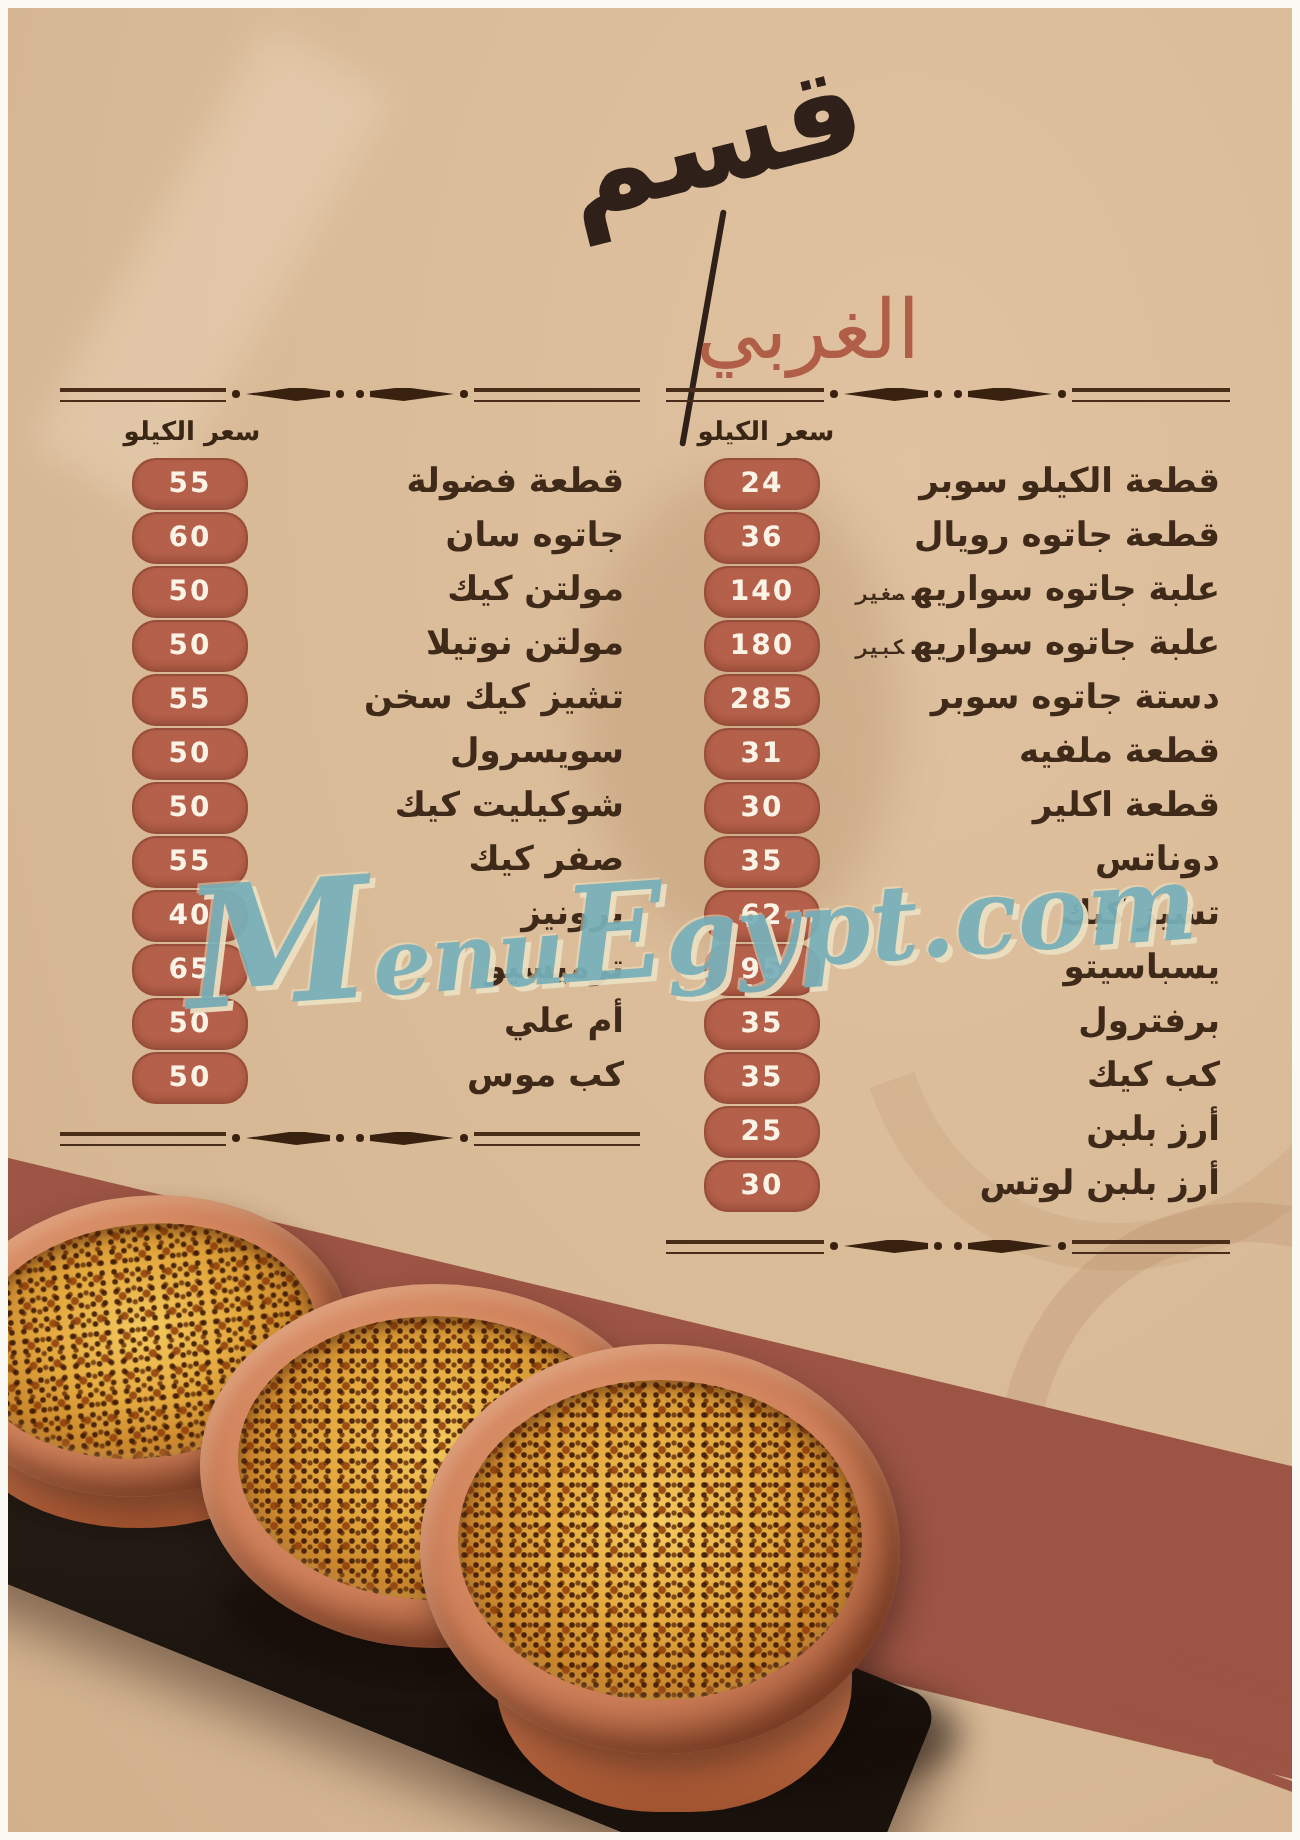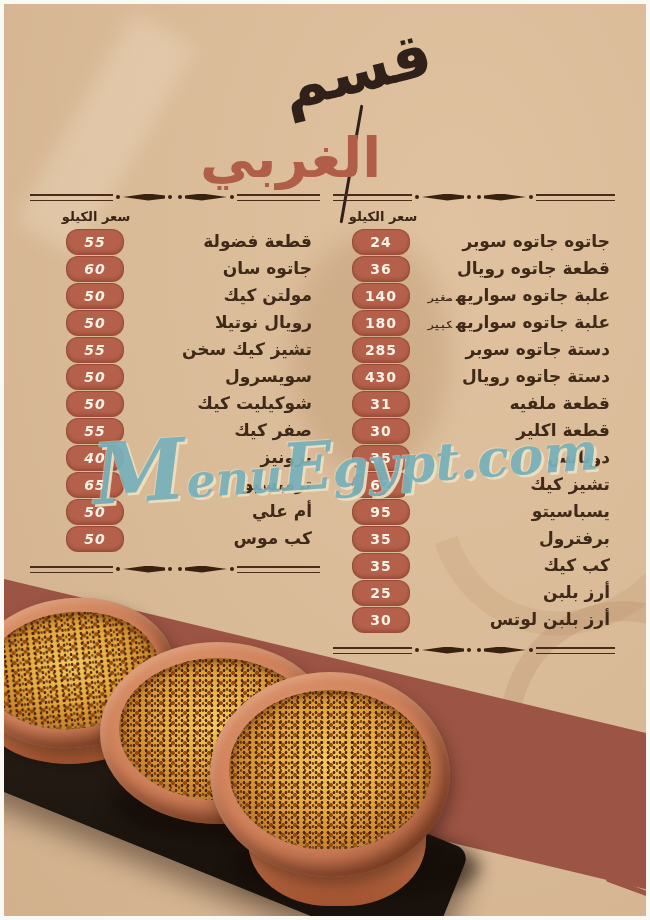--- a/index.html
+++ b/index.html
@@ -18,36 +18,36 @@
     transform:rotate(25deg);z-index:1;}
   .bg-swirl2{position:absolute;left:500px;top:600px;width:220px;height:240px;border-radius:50%;
     border:20px solid rgba(150,100,68,.14);border-right-color:transparent;
     transform:rotate(-20deg);z-index:1;}
   
   .title{position:absolute;left:200px;top:48px;width:260px;height:132px;z-index:10;}
   .title-script{position:absolute;right:28px;top:-8px;font-size:62px;font-weight:bold;
     color:#30201a;transform:rotate(-14deg);line-height:1;}
   .title-stroke{position:absolute;left:150px;top:56px;width:3px;height:120px;background:#30201a;
     border-radius:3px;transform:rotate(10deg);}
-  .title-main{position:absolute;left:0;bottom:-6px;width:100%;text-align:left;font-size:55px;
-    font-weight:bold;color:#b15e48;letter-spacing:-1px;line-height:1;}
+  .title-main{position:absolute;left:0;bottom:-6px;width:100%;text-align:right;font-size:41px;
+    font-weight:normal;color:#b15e48;letter-spacing:-1px;line-height:1;}
   
   .col{position:absolute;top:193px;display:flex;flex-direction:column;z-index:10;}
   .col-left{left:30px;width:290px;}
   .col-right{left:333px;width:282px;}
   .col-header{font-size:13px;font-weight:bold;color:#3a2614;width:96px;text-align:center;
     margin:8px 0 4px;direction:rtl;}
   .col-left  .col-header{margin-left:18px;}
   .col-right .col-header{margin-left:2px;}
   .row{display:flex;align-items:center;height:27px;}
   .badge{width:56px;height:24px;border-radius:12px;background:#b4604a;
     border:1px solid rgba(96,42,26,.35);color:#fbf3e6;font-size:14px;font-weight:bold;
     display:flex;align-items:center;justify-content:center;letter-spacing:1px;
     box-shadow:inset 0 -2px 3px rgba(90,35,20,.25);}
-  .col-left  .badge{margin-left:36px;font-style:italic;}
+  .col-left  .badge{margin-left:36px;}
   .col-right .badge{margin-left:19px;}
   .iname{margin-left:auto;direction:rtl;text-align:center;font-size:17px;font-weight:bold;
     color:#3f2a19;line-height:1;}
   .col-left  .iname{padding-right:8px;}
   .col-right .iname{padding-right:5px;}
   .inote{font-size:10px;font-weight:bold;color:#3f2a19;margin-right:4px;font-family:Liberation Mono, monospace;}
   
   .divider{display:flex;align-items:center;height:8px;width:100%;}
   .divider.bottom{margin-top:13px;}
   .dline{flex:1;height:4px;border-top:2px solid #4a2d19;border-bottom:1px solid #4a2d19;}
@@ -142,21 +142,21 @@
         <div class="row">
           <div class="badge">60</div>
           <div class="iname">جاتوه سان</div>
         </div>
         <div class="row">
           <div class="badge">50</div>
           <div class="iname">مولتن كيك</div>
         </div>
         <div class="row">
           <div class="badge">50</div>
-          <div class="iname">رويال نوتيلا</div>
+          <div class="iname">مولتن نوتيلا</div>
         </div>
         <div class="row">
           <div class="badge">55</div>
           <div class="iname">تشيز كيك سخن</div>
         </div>
         <div class="row">
           <div class="badge">50</div>
           <div class="iname">سويسرول</div>
         </div>
         <div class="row">
@@ -204,41 +204,37 @@
         <span class="ddot"></span>
         <span class="ddot"></span>
         <span class="dleaf flip"></span>
         <span class="ddot"></span>
         <span class="dline"></span>
       </div>
     <div class="col-header">سعر الكيلو</div>
     <div class="rows">
         <div class="row">
           <div class="badge">24</div>
-          <div class="iname">جاتوه جاتوه سوبر</div>
+          <div class="iname">قطعة الكيلو سوبر</div>
         </div>
         <div class="row">
           <div class="badge">36</div>
           <div class="iname">قطعة جاتوه رويال</div>
         </div>
         <div class="row">
           <div class="badge">140</div>
           <div class="iname">علبة جاتوه سواريه<span class="inote">صغير</span></div>
         </div>
         <div class="row">
           <div class="badge">180</div>
           <div class="iname">علبة جاتوه سواريه<span class="inote">كبير</span></div>
         </div>
         <div class="row">
           <div class="badge">285</div>
           <div class="iname">دستة جاتوه سوبر</div>
-        </div>
-        <div class="row">
-          <div class="badge">430</div>
-          <div class="iname">دستة جاتوه رويال</div>
         </div>
         <div class="row">
           <div class="badge">31</div>
           <div class="iname">قطعة ملفيه</div>
         </div>
         <div class="row">
           <div class="badge">30</div>
           <div class="iname">قطعة اكلير</div>
         </div>
         <div class="row">

